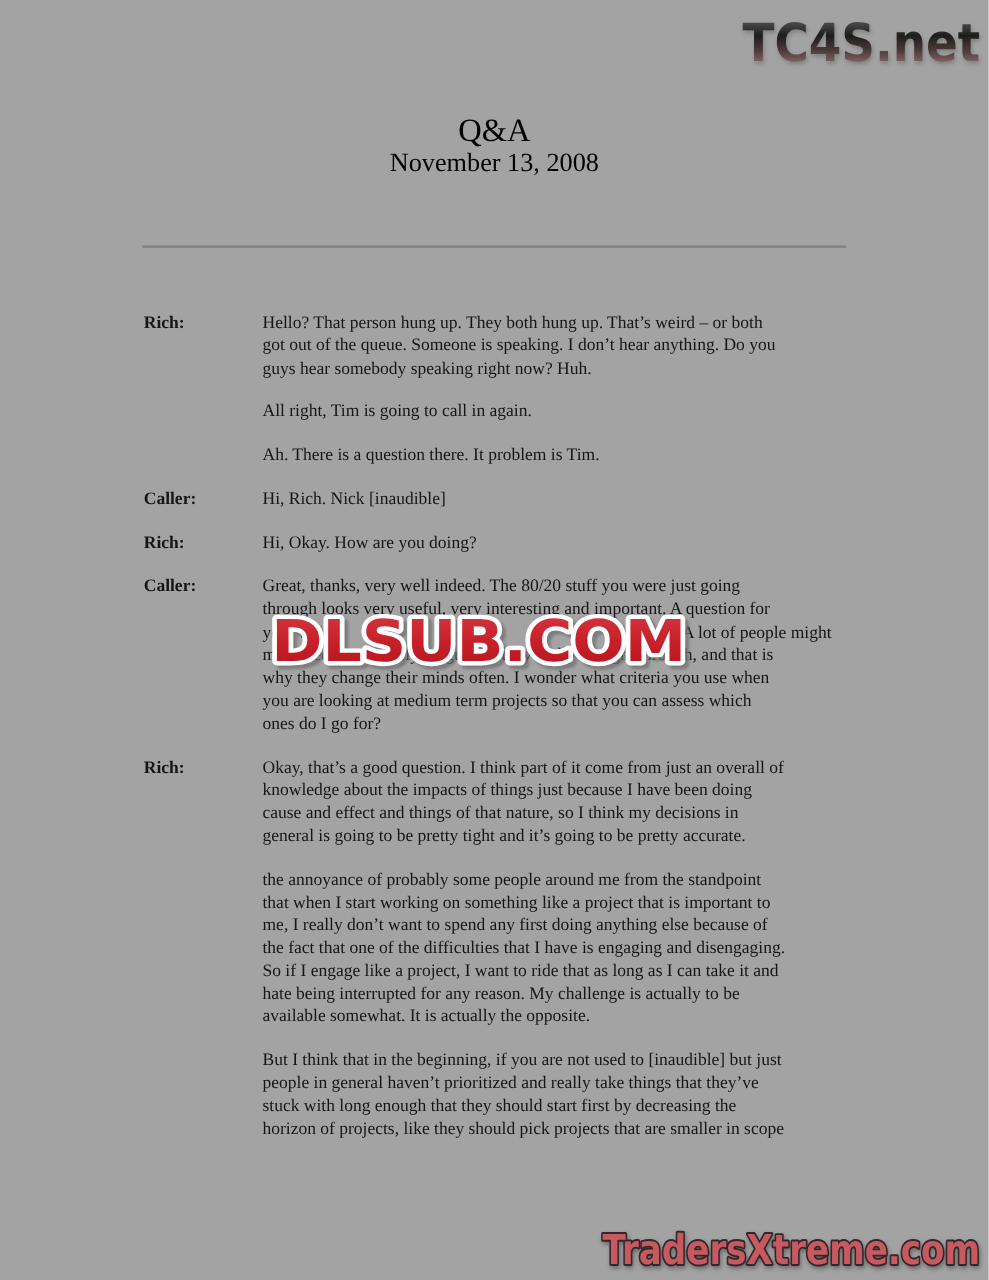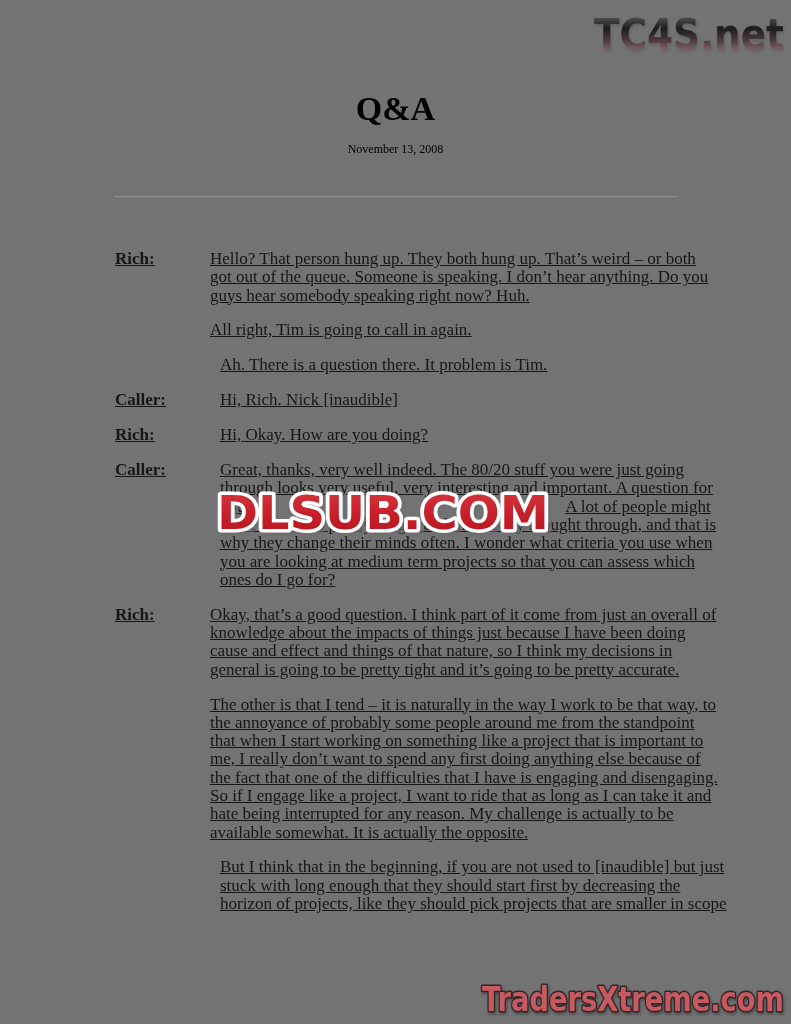--- a/index.html
+++ b/index.html
@@ -1,51 +1,51 @@
 <!DOCTYPE html>
 <html><head>
 <meta charset="utf-8">
 <style>
   html,body{margin:0;padding:0;background:#fff;}
   .page{
     position:relative;
     width:791px;height:1024px;
-    background:#737373;
+    background:#a3a3a3;
     overflow:hidden;
     font-family:"Liberation Serif", serif;
   }
   
   .tc4s{position:absolute;top:4px;right:2px;filter:drop-shadow(1px 2px 1.5px rgba(60,60,60,0.35));}
   .tc4s text{
     font-family:"DejaVu Sans", sans-serif;
     font-weight:bold;font-size:42px;
   }
   
   .title{
     position:absolute;top:90px;left:0;width:100%;
-    text-align:center;font-weight:bold;font-size:34px;color:#000;
+    text-align:center;font-weight:normal;font-size:26px;color:#000;
   }
   .date{
-    position:absolute;top:142px;left:0;width:100%;
-    text-align:center;font-size:12px;color:#000;
+    position:absolute;top:118px;left:0;width:100%;
+    text-align:center;font-size:21px;color:#000;
   }
   .rule{
     position:absolute;left:114px;top:196px;width:563px;height:2px;
     background:linear-gradient(#9d9d9d,#6b6b6b);
   }
   
   .transcript{
     position:absolute;left:115px;top:250px;width:600px;
-    font-size:17px;color:#161616;text-decoration:underline;
+    font-size:14px;color:#161616;
   }
   .block{display:flex;margin-bottom:16.6px;}
   .speaker{width:95px;flex-shrink:0;font-weight:bold;line-height:18.3px;}
   .body-col{flex:1;}
   .para{margin-bottom:16.6px;}
-  .para:last-child{margin-bottom:0;margin-left:10px;}
+  .para:last-child{margin-bottom:0;}
   .line{white-space:pre;height:18.3px;line-height:18.3px;}
   .gap-spacer{display:inline-block;}
   
   .watermark{position:absolute;left:207px;top:481px;}
   .watermark text{
     font-family:"DejaVu Sans", sans-serif;
     font-weight:bold;font-size:46px;
     paint-order:stroke fill;
     stroke:#ffffff;stroke-width:7px;stroke-linejoin:round;
   }
@@ -130,31 +130,31 @@
       <div class="block">
         <div class="speaker">Rich:</div>
         <div class="body-col">
           <div class="para">
             <div class="line">Okay, that’s a good question. I think part of it come from just an overall of</div>
             <div class="line">knowledge about the impacts of things just because I have been doing</div>
             <div class="line">cause and effect and things of that nature, so I think my decisions in</div>
             <div class="line">general is going to be pretty tight and it’s going to be pretty accurate.</div>
           </div>
           <div class="para">
-            <div class="line">The other is that I tend – it is naturally in the way I work to be that way, to</div>
             <div class="line">the annoyance of probably some people around me from the standpoint</div>
             <div class="line">that when I start working on something like a project that is important to</div>
             <div class="line">me, I really don’t want to spend any first doing anything else because of</div>
             <div class="line">the fact that one of the difficulties that I have is engaging and disengaging.</div>
             <div class="line">So if I engage like a project, I want to ride that as long as I can take it and</div>
             <div class="line">hate being interrupted for any reason. My challenge is actually to be</div>
             <div class="line">available somewhat. It is actually the opposite.</div>
           </div>
           <div class="para">
             <div class="line">But I think that in the beginning, if you are not used to [inaudible] but just</div>
+            <div class="line">people in general haven’t prioritized and really take things that they’ve</div>
             <div class="line">stuck with long enough that they should start first by decreasing the</div>
             <div class="line">horizon of projects, like they should pick projects that are smaller in scope</div>
           </div>
         </div>
       </div>
     </div>
 
   <span class="wm-wrap">
     <svg class="watermark" width="352" height="64" viewBox="0 0 352 64">
       <defs>

